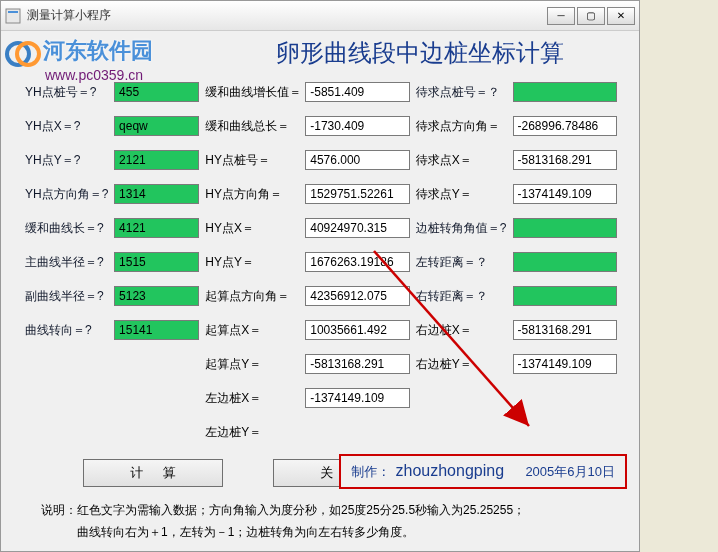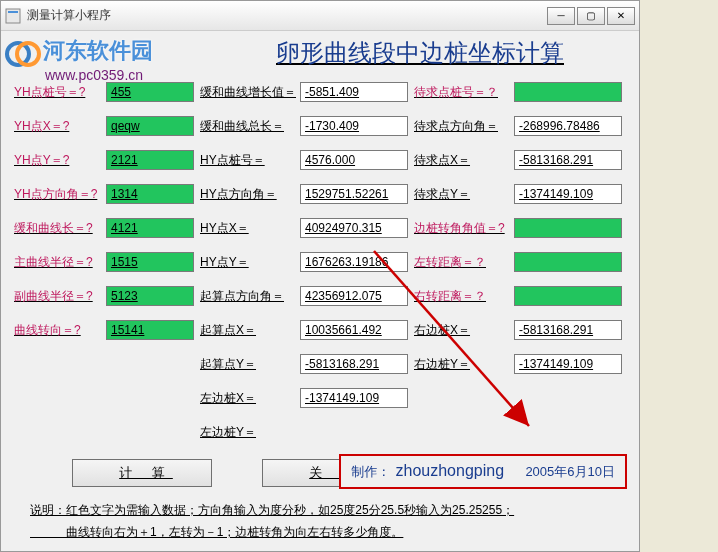--- a/index.html
+++ b/index.html
@@ -6,21 +6,21 @@
     body { font-family: "SimSun", "Microsoft YaHei", sans-serif; font-size: 12px; background: #ece9d8; width: 718px; height: 552px; position: relative; overflow: hidden; }
     
     .window { width: 640px; height: 552px; background: #fff; border: 1px solid #999; display: flex; flex-direction: column; }
     
     .titlebar { height: 30px; background: linear-gradient(#fff, #e6e6e6); border-bottom: 1px solid #ccc; display: flex; align-items: center; padding: 0 4px; position: relative; }
     .titlebar-icon { width: 16px; height: 16px; margin-right: 6px; }
     .titlebar-text { font-size: 12px; color: #333; flex: 1; }
     .window-controls { display: flex; gap: 2px; }
     .win-btn { width: 28px; height: 18px; border: 1px solid #888; background: linear-gradient(#fff,#ddd); font-size: 10px; display: flex; align-items: center; justify-content: center; cursor: pointer; }
     
-    .content { flex: 1; background: #f0f0f0; padding: 4px 11px; position: relative; text-decoration: underline; }
+    .content { flex: 1; background: #f0f0f0; padding: 4px 22px; position: relative; }
     
     .main-title { font-size: 24px; color: #1a3d8f; text-align: center; font-family: "KaiTi","SimSun"; margin: 2px 0 6px 200px; }
     
     .watermark { position: absolute; top: 2px; left: 4px; z-index: 10; }
     .wm-logo { display: flex; align-items: center; }
     .wm-text { font-size: 22px; font-weight: bold; color: #4a90d9; font-family: "Microsoft YaHei"; text-shadow: 0 0 3px rgba(255,255,255,0.8); }
     .wm-url { font-size: 14px; color: #701a75; margin-top: -2px; margin-left: 40px; }
     .wm-circles { width: 36px; height: 36px; position: relative; margin-right: 2px; }
     .wm-circles::before, .wm-circles::after { content:''; position:absolute; border:4px solid #ff9933; border-radius:50%; }
     .wm-circles::before { width:18px; height:18px; left:0; top:8px; border-color:#3a7fc4; }
@@ -29,21 +29,21 @@
     .form-area { display: flex; gap: 4px; }
     .col { display: flex; flex-direction: column; }
     .col1 { width: 90px; }
     .col2 { width: 88px; }
     .col3 { width: 98px; }
     .col4 { width: 108px; }
     .col5 { width: 98px; }
     .col6 { width: 108px; }
     
     .label { height: 34px; display: flex; align-items: center; font-size: 12px; padding-left: 2px; white-space: nowrap; }
-    .label.red { color: #be185d; }
+    .label.red { color: #0f172a; }
     .label.black { color: #000; }
     
     .field-wrap { height: 34px; display: flex; align-items: center; }
     .field { width: 100%; height: 20px; border: 1px solid #7a7a7a; background: #22c55e; padding: 2px 4px; font-size: 12px; font-family: inherit; }
     .field[readonly] { background: #fff; }
     
     .btn-row { display: flex; gap: 50px; margin: 10px 0 0 60px; }
     .btn { width: 140px; height: 28px; border: 1px solid #707070; background: linear-gradient(#f5f5f5,#e1e1e1); font-size: 13px; font-family: inherit; cursor: pointer; letter-spacing: 8px; padding-left: 8px; }
     
     .author-box { position: absolute; right: 12px; bottom: 62px; border: 2px solid #cc0000; padding: 6px 10px; background: #f0f0f0; }

